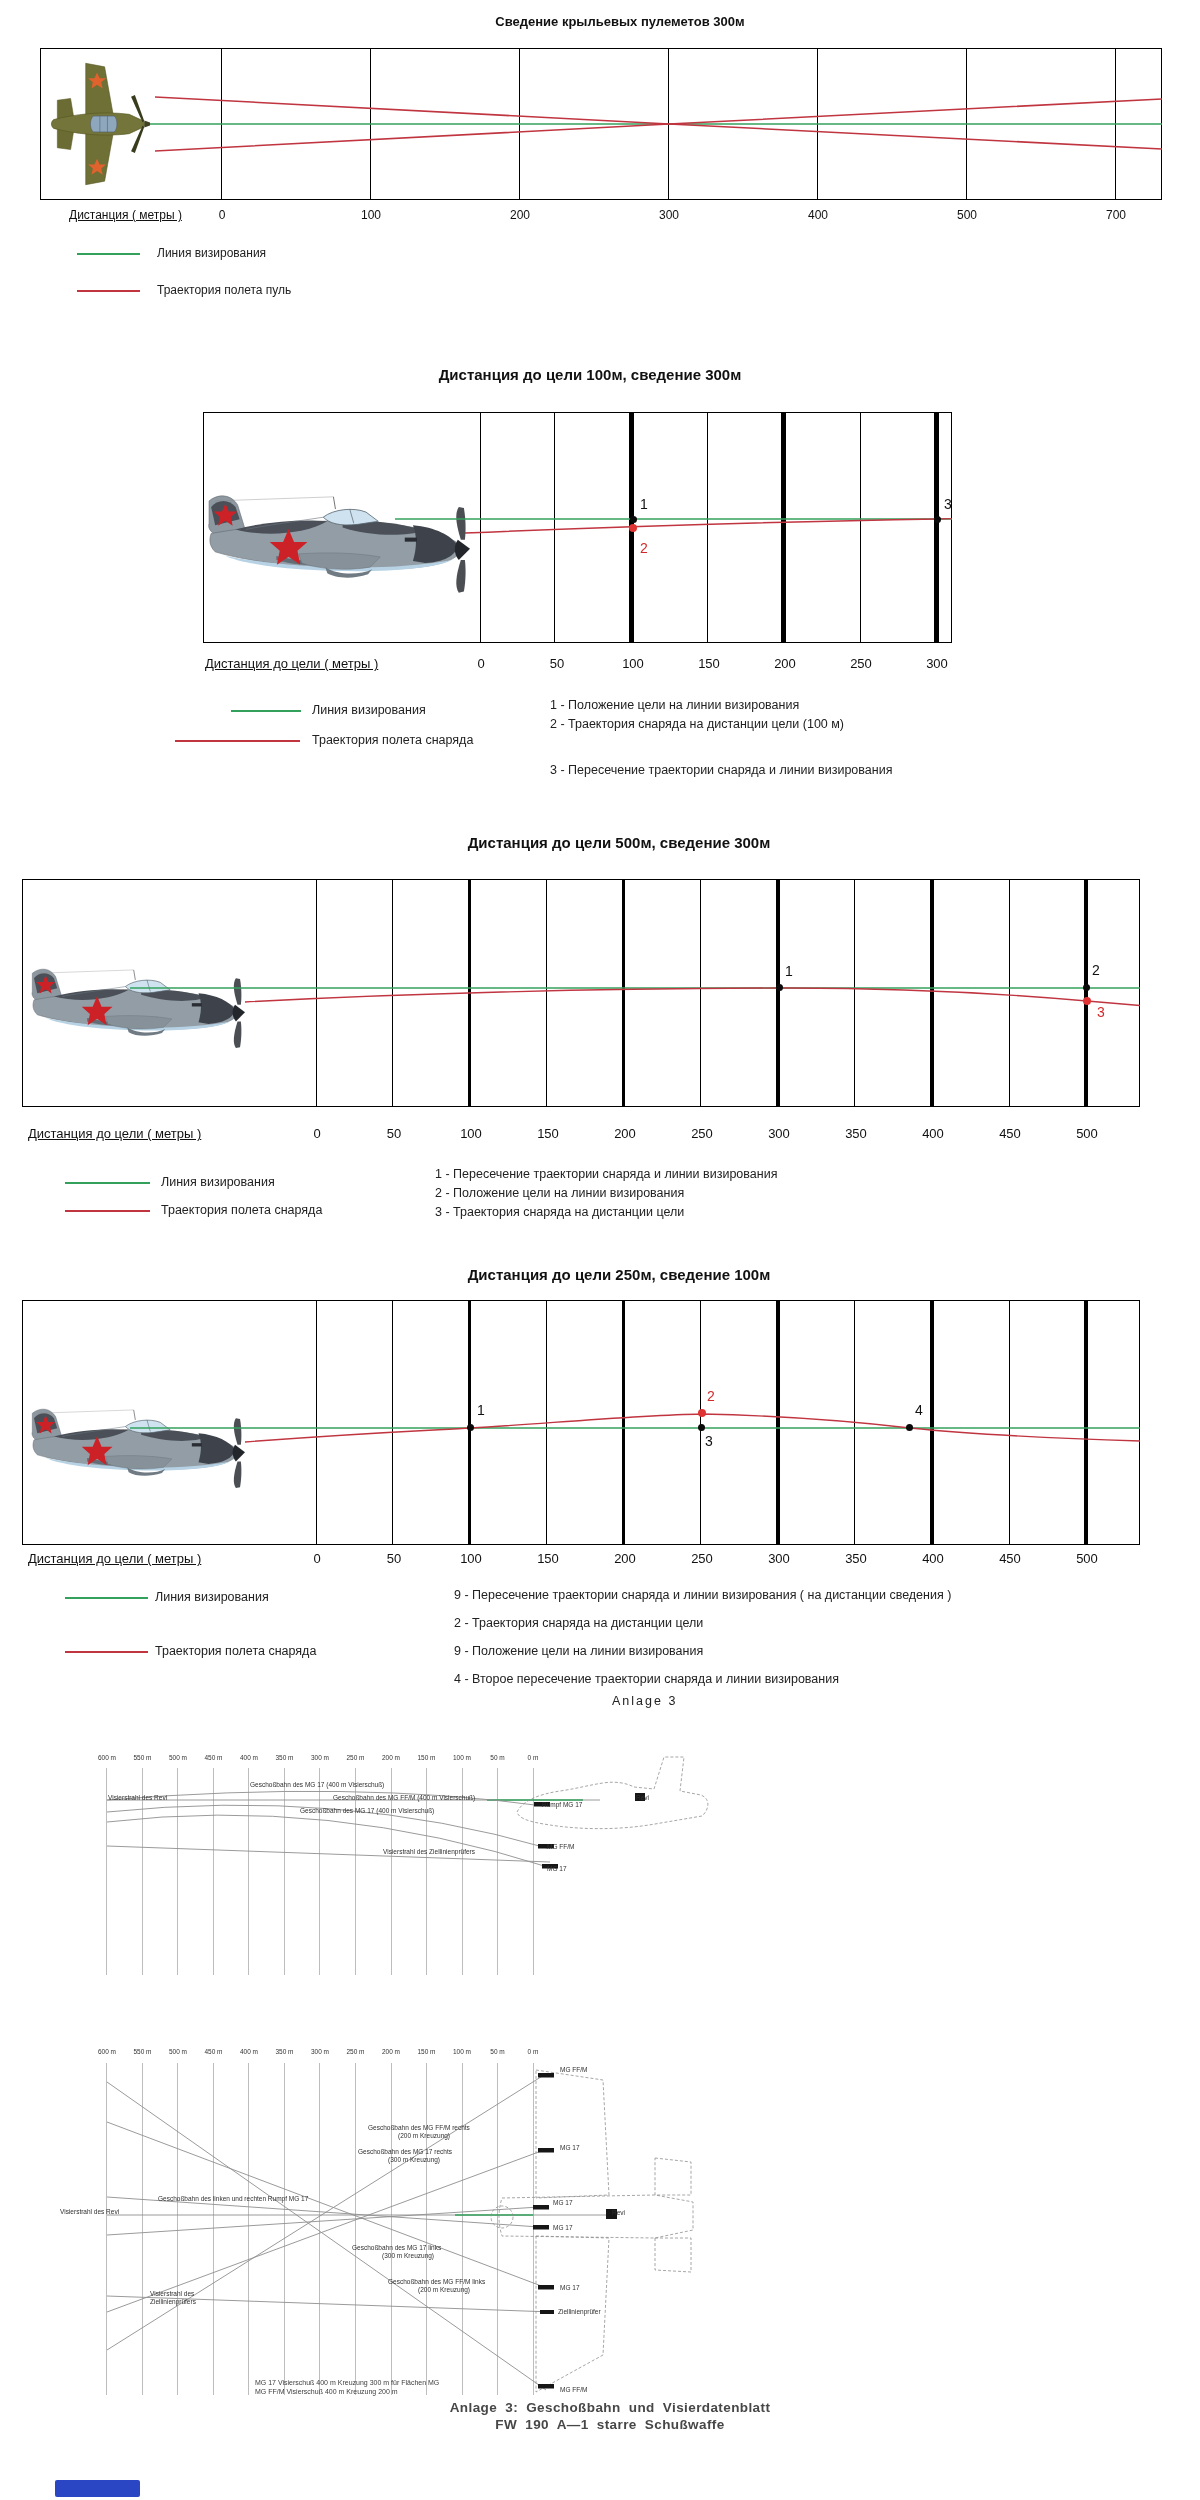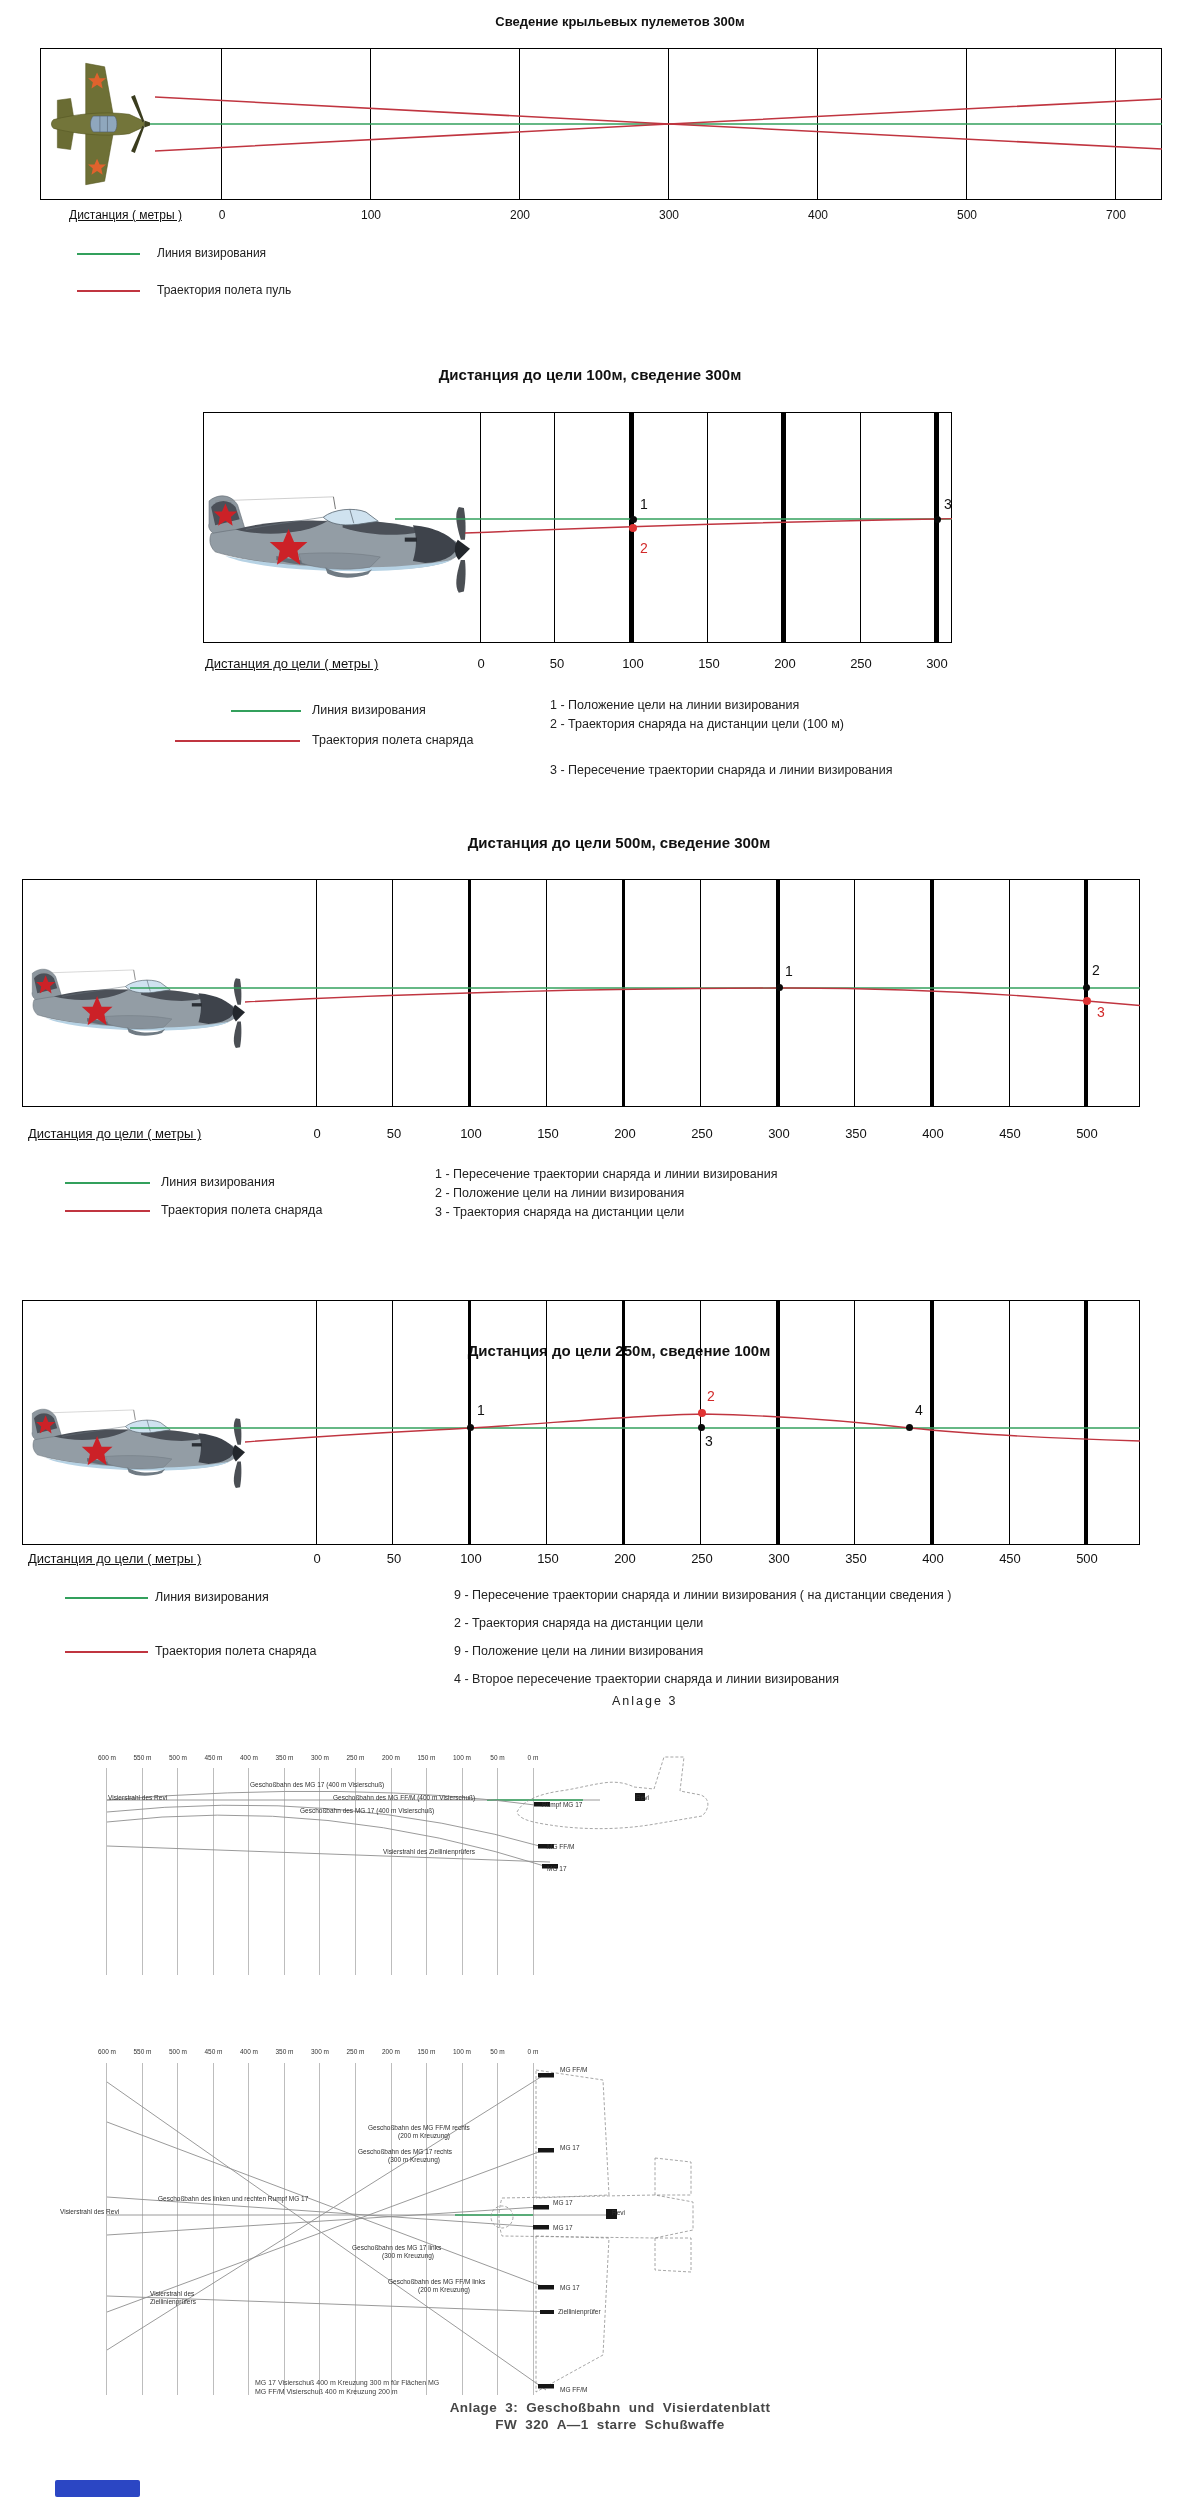--- a/index.html
+++ b/index.html
@@ -225,21 +225,21 @@
 
   <div class="sw" style="left:65px;top:1182px;width:85px;border-color:#33a05c"></div>
   <div class="leglab" style="left:161px;top:1175px">Линия визирования</div>
   <div class="sw" style="left:65px;top:1210px;width:85px;border-color:#c03540"></div>
   <div class="leglab" style="left:161px;top:1203px">Траектория полета снаряда</div>
 
   <div class="note" style="left:435px;top:1167px">1 - Пересечение траектории снаряда и линии визирования</div>
   <div class="note" style="left:435px;top:1186px">2 - Положение цели на линии визирования</div>
   <div class="note" style="left:435px;top:1205px">3 - Траектория снаряда на дистанции цели</div>
 
-  <div class="sec-title" style="left:319px;top:1342px;width:600px;font-size:15px">Дистанция до цели 250м, сведение 100м</div>
+  <div class="sec-title" style="left:319px;top:1266px;width:600px;font-size:15px">Дистанция до цели 250м, сведение 100м</div>
 
   <div class="plotbox" style="left:22px;top:1300px;width:1118px;height:245px;border-width:1.5px"></div>
 
   <div class="glines" style="left:316px;top:1300px;width:772px;height:245px">
     <div class="gl" style="width:1px"></div>
     <div class="gl" style="width:1px"></div>
     <div class="gl" style="width:3.5px"></div>
     <div class="gl" style="width:1px"></div>
     <div class="gl" style="width:3.5px"></div>
     <div class="gl" style="width:1px"></div>
@@ -431,17 +431,17 @@
   <div class="gtext" style="left:553px;top:2199px">MG 17</div>
   <div class="gtext" style="left:612px;top:2209px">Revi</div>
   <div class="gtext" style="left:553px;top:2224px">MG 17</div>
   <div class="gtext" style="left:560px;top:2284px">MG 17</div>
   <div class="gtext" style="left:558px;top:2308px">Ziellinienprüfer</div>
   <div class="gtext" style="left:560px;top:2386px">MG FF/M</div>
 
   <div class="footnote" style="left:255px;top:2379px">MG 17 Visierschuß 400 m Kreuzung 300 m für Flächen MG</div>
   <div class="footnote" style="left:255px;top:2388px">MG FF/M Visierschuß 400 m Kreuzung 200 m</div>
   <div class="caption" style="left:410px;top:2400px;width:400px">Anlage 3:  Geschoßbahn  und  Visierdatenblatt</div>
-  <div class="caption" style="left:410px;top:2417px;width:400px">FW 320 A—1  starre  Schußwaffe</div>
+  <div class="caption" style="left:410px;top:2417px;width:400px">FW 190 A—1  starre  Schußwaffe</div>
 
   <div class="abs" style="left:55px;top:2480px;width:85px;height:17px;background:#2b46c4;border-radius:2px"></div>
 
 </div>
 
 </body></html>

